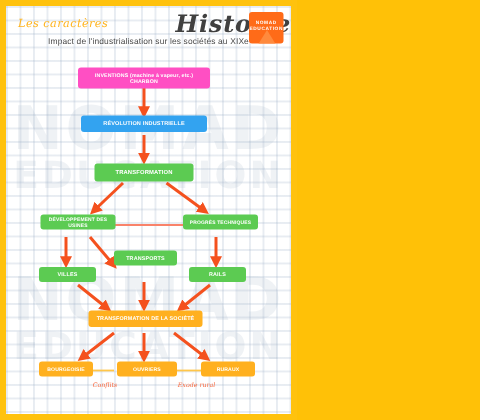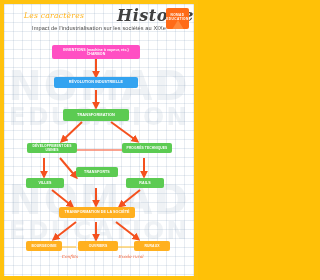--- a/index.html
+++ b/index.html
@@ -79,21 +79,21 @@
   
   #header {
     position: absolute;
     top: 0; left: 0; right: 0;
     height: 38px;
     z-index: 5;
   }
 
   #breadcrumb {
     position: absolute;
-    left: 20px;
+    left: 8px;
     top: 7px;
     font-family: "DejaVu Serif", serif;
     font-style: italic;
     font-size: 7.5px;
     color: #FFB41E;
     letter-spacing: 0.3px;
     white-space: nowrap;
     text-align: center;
   }
 

